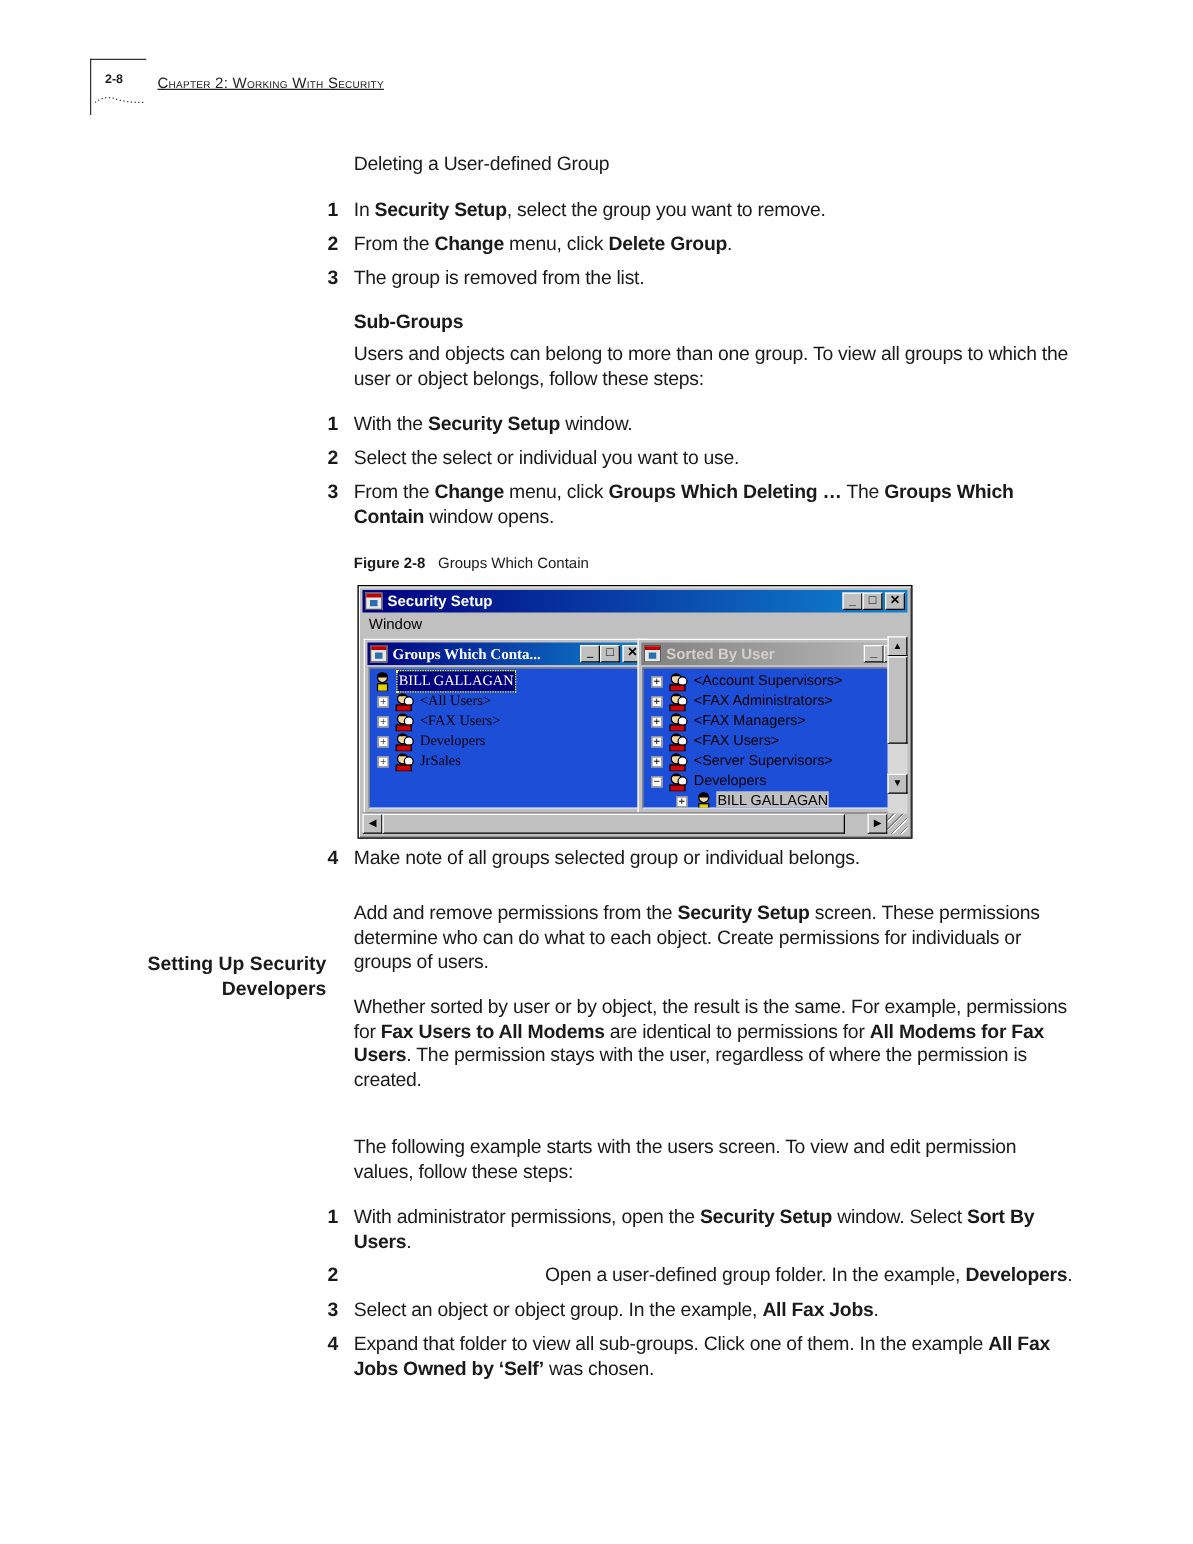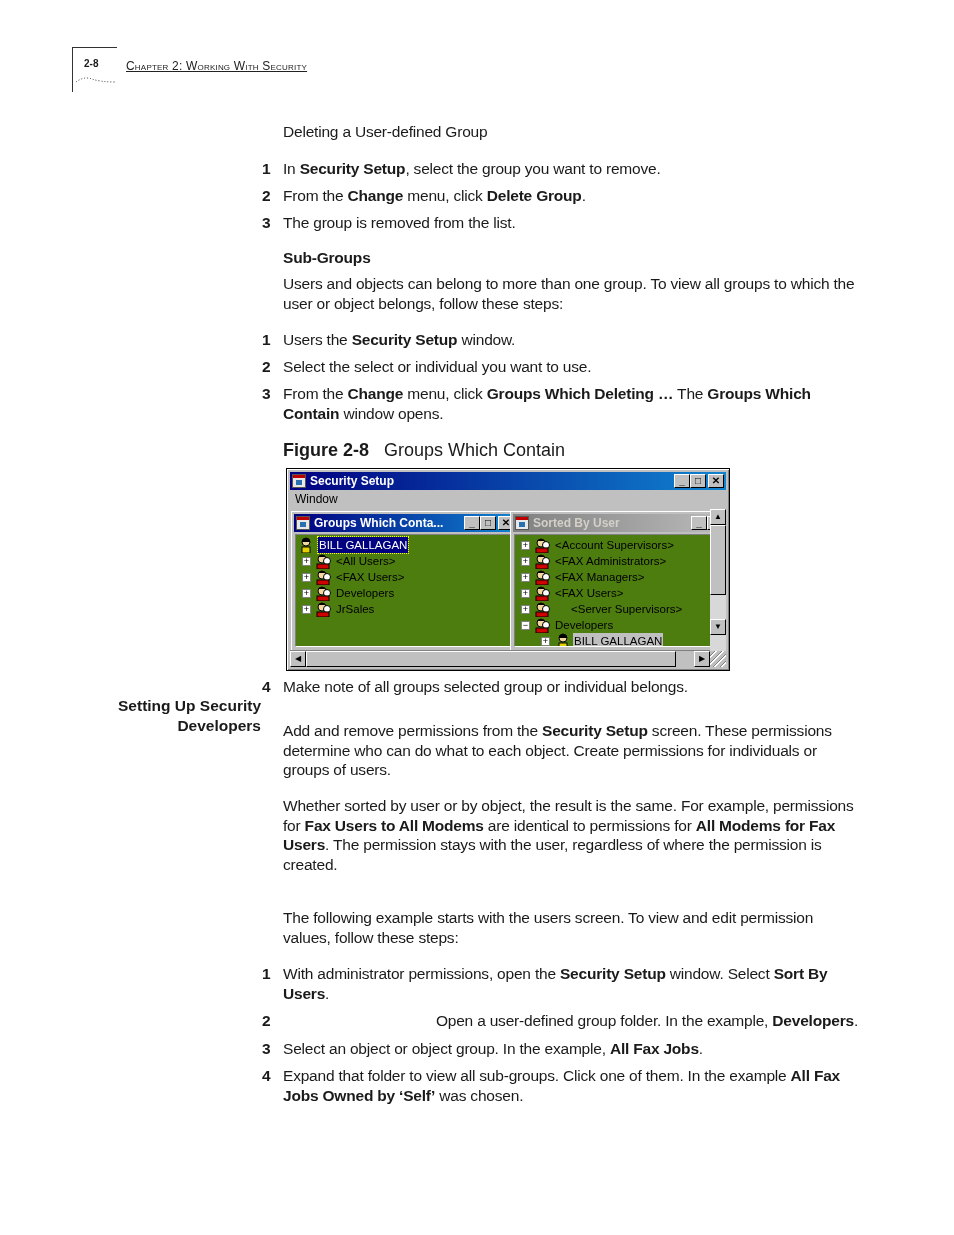--- a/index.html
+++ b/index.html
@@ -26,27 +26,27 @@
   .appicon { position:absolute; left:2px; top:2px; width:14px; height:14px; background:#e8e8e8; border:1px solid #555; box-sizing:border-box; }
   .appicon:before { content:""; position:absolute; left:0; top:0; right:0; height:3px; background:#c00000; }
   .appicon:after { content:""; position:absolute; left:3px; top:5px; width:6px; height:5px; background:#2a6fb0; }
   .btns { position:absolute; right:2px; top:2px; display:flex; gap:0; }
   .wbtn { width:16px; height:14px; background:#c0c0c0; border:1px solid; border-color:#fff #000 #000 #fff; box-sizing:border-box;
           color:#000; font-size:10px; line-height:12px; text-align:center; font-weight:bold; }
   .wbtn.gap { margin-left:2px; }
   .menubar { position:absolute; left:8px; top:23px; font-size:12px; color:#000; }
 
   .pane { position:absolute; top:42px; height:140px; background:#c0c0c0; border:1px solid; border-color:#fff #404040 #404040 #fff; box-sizing:border-box; }
-  .pane-l { left:4px; width:228px; }
+  .pane-l { left:4px; width:228px;font-family:Liberation Serif, serif; }
   .pane-r { left:223px; width:208px; }
   .ptitle { position:absolute; left:2px; top:2px; right:2px; height:18px; font-weight:bold; font-size:12px; line-height:18px; color:#fff; }
   .ptitle.active { background:linear-gradient(90deg,#000080,#1084d0); }
   .ptitle.inactive { background:linear-gradient(90deg,#808080,#b8b8b8); color:#d4d0c8; }
   .ptitle .t { position:absolute; left:20px; }
-  .plist { position:absolute; left:3px; top:22px; right:3px; bottom:3px; background:#4d7c0f; border:1px solid; border-color:#808080 #fff #fff #808080; overflow:hidden; }
+  .plist { position:absolute; left:3px; top:22px; right:3px; bottom:3px; background:#1d4ed8; border:1px solid; border-color:#808080 #fff #fff #808080; overflow:hidden; }
   .row { position:absolute; height:16px; font-size:11.5px; line-height:16px; color:#000; white-space:nowrap; }
   .exp { position:absolute; top:4px; width:9px; height:9px; border:1px solid #808080; box-sizing:border-box; background:#fff;
          font-size:9px; line-height:7px; text-align:center; color:#000; }
   .uico { position:absolute; top:0; width:16px; height:16px; }
   .lbl { position:absolute; top:0; }
   .sel-blue { background:#000080; color:#fff; outline:1px dotted #ff0; padding:0 1px; }
   .sel-grey { background:#c0c0c0; padding:0 1px; }
 
   .vscroll { position:absolute; right:3px; top:40px; width:16px; height:142px; background:#d8d8d8; }
   .sbtn { position:absolute; width:16px; height:16px; background:#c0c0c0; border:1px solid; border-color:#fff #000 #000 #fff; box-sizing:border-box; font-size:8px; line-height:14px; text-align:center; color:#000; }
@@ -76,29 +76,29 @@
 <div class="num" style="top:186px;">2</div>
 <div class="abs txt col" style="top:186px;"><span>From the </span><b>Change</b><span> menu, click </span><b>Delete Group</b><span>.</span></div>
 
 <div class="num" style="top:213px;">3</div>
 <div class="abs txt col" style="top:213px;">The group is removed from the list.</div>
 
 <div class="abs txt col" style="top:248px;font-weight:bold;">Sub-Groups</div>
 <div class="abs txt col" style="top:274px;">Users and objects can belong to more than one group. To view all groups to which the user or object belongs, follow these steps:</div>
 
 <div class="num" style="top:330px;">1</div>
-<div class="abs txt col" style="top:330px;"><span>Users the </span><b>Security Setup</b><span> window.</span></div>
+<div class="abs txt col" style="top:330px;"><span>With the </span><b>Security Setup</b><span> window.</span></div>
 
 <div class="num" style="top:357px;">2</div>
 <div class="abs txt col" style="top:357px;">Select the select or individual you want to use.</div>
 
 <div class="num" style="top:384px;">3</div>
 <div class="abs txt col" style="top:384px;"><span>From the </span><b>Change</b><span> menu, click </span><b>Groups Which Deleting …</b><span> The </span><b>Groups Which Contain</b><span> window opens.</span></div>
 
-<div class="abs col" style="top:441px;font-size:18px;line-height:18px;"><b>Figure 2-8</b>&nbsp;&nbsp;&nbsp;<span>Groups Which Contain</span></div>
+<div class="abs col" style="top:441px;font-size:12px;line-height:18px;"><b>Figure 2-8</b>&nbsp;&nbsp;&nbsp;<span>Groups Which Contain</span></div>
 
 <div class="abs win">
   <div class="titlebar">
     <span class="appicon"></span>
     <span class="t">Security Setup</span>
     <div class="btns">
       <div class="wbtn">_</div>
       <div class="wbtn">□</div>
       <div class="wbtn gap">✕</div>
     </div>
@@ -218,21 +218,21 @@
         <span class="lbl" style="left:34px;">&lt;FAX Users&gt;</span>
       </div>
       <div class="row" style="left:6px;top:66px;">
         <span class="exp" style="left:0">+</span>
         <svg class="uico" style="left:14px" viewBox="0 0 16 16">
             <circle cx="6" cy="6" r="4" fill="#f2d7a0" stroke="#000"></circle>
             <path d="M2 4 Q6 0 10 4Z" fill="#000"></path>
             <circle cx="11" cy="8" r="3.5" fill="#fff" stroke="#000"></circle>
             <rect x="1" y="11" width="12" height="5" fill="#d00000" stroke="#000"></rect>
           </svg>
-        <span class="lbl" style="left:34px;margin-left:16px;">&lt;Server Supervisors&gt;</span>
+        <span class="lbl" style="left:34px;">&lt;Server Supervisors&gt;</span>
       </div>
       <div class="row" style="left:6px;top:82px;">
         <span class="exp" style="left:0">−</span>
         <svg class="uico" style="left:14px" viewBox="0 0 16 16">
             <circle cx="6" cy="6" r="4" fill="#f2d7a0" stroke="#000"></circle>
             <path d="M2 4 Q6 0 10 4Z" fill="#000"></path>
             <circle cx="11" cy="8" r="3.5" fill="#fff" stroke="#000"></circle>
             <rect x="1" y="11" width="12" height="5" fill="#d00000" stroke="#000"></rect>
           </svg>
         <span class="lbl" style="left:34px;">Developers</span>
@@ -258,21 +258,21 @@
     <div class="sbtn" style="left:0;top:0;">◀</div>
     <div class="sbtn" style="left:16px;top:0;width:370px;"></div>
     <div class="sbtn" style="right:0;top:0;">▶</div>
   </div>
   <div class="grip"></div>
 </div>
 
 <div class="num" style="top:677px;">4</div>
 <div class="abs txt col" style="top:677px;">Make note of all groups selected group or individual belongs.</div>
 
-<div class="abs heading" style="top:696px;">
+<div class="abs heading" style="top:762px;">
   <div>Setting Up Security</div>
   <div>Developers</div>
 </div>
 
 <div class="abs txt col" style="top:721px;"><span>Add and remove permissions from the </span><b>Security Setup</b><span> screen. These permissions determine who can do what to each object. Create permissions for individuals or groups of users.</span></div>
 
 <div class="abs txt col" style="top:796px;"><span>Whether sorted by user or by object, the result is the same. For example, permissions for </span><b>Fax Users to All Modems</b><span> are identical to permissions for </span><b>All Modems for Fax Users</b><span>. The permission stays with the user, regardless of where the permission is created.</span></div>
 
 <div class="abs txt col" style="top:908px;">The following example starts with the users screen. To view and edit permission values, follow these steps:</div>
 

